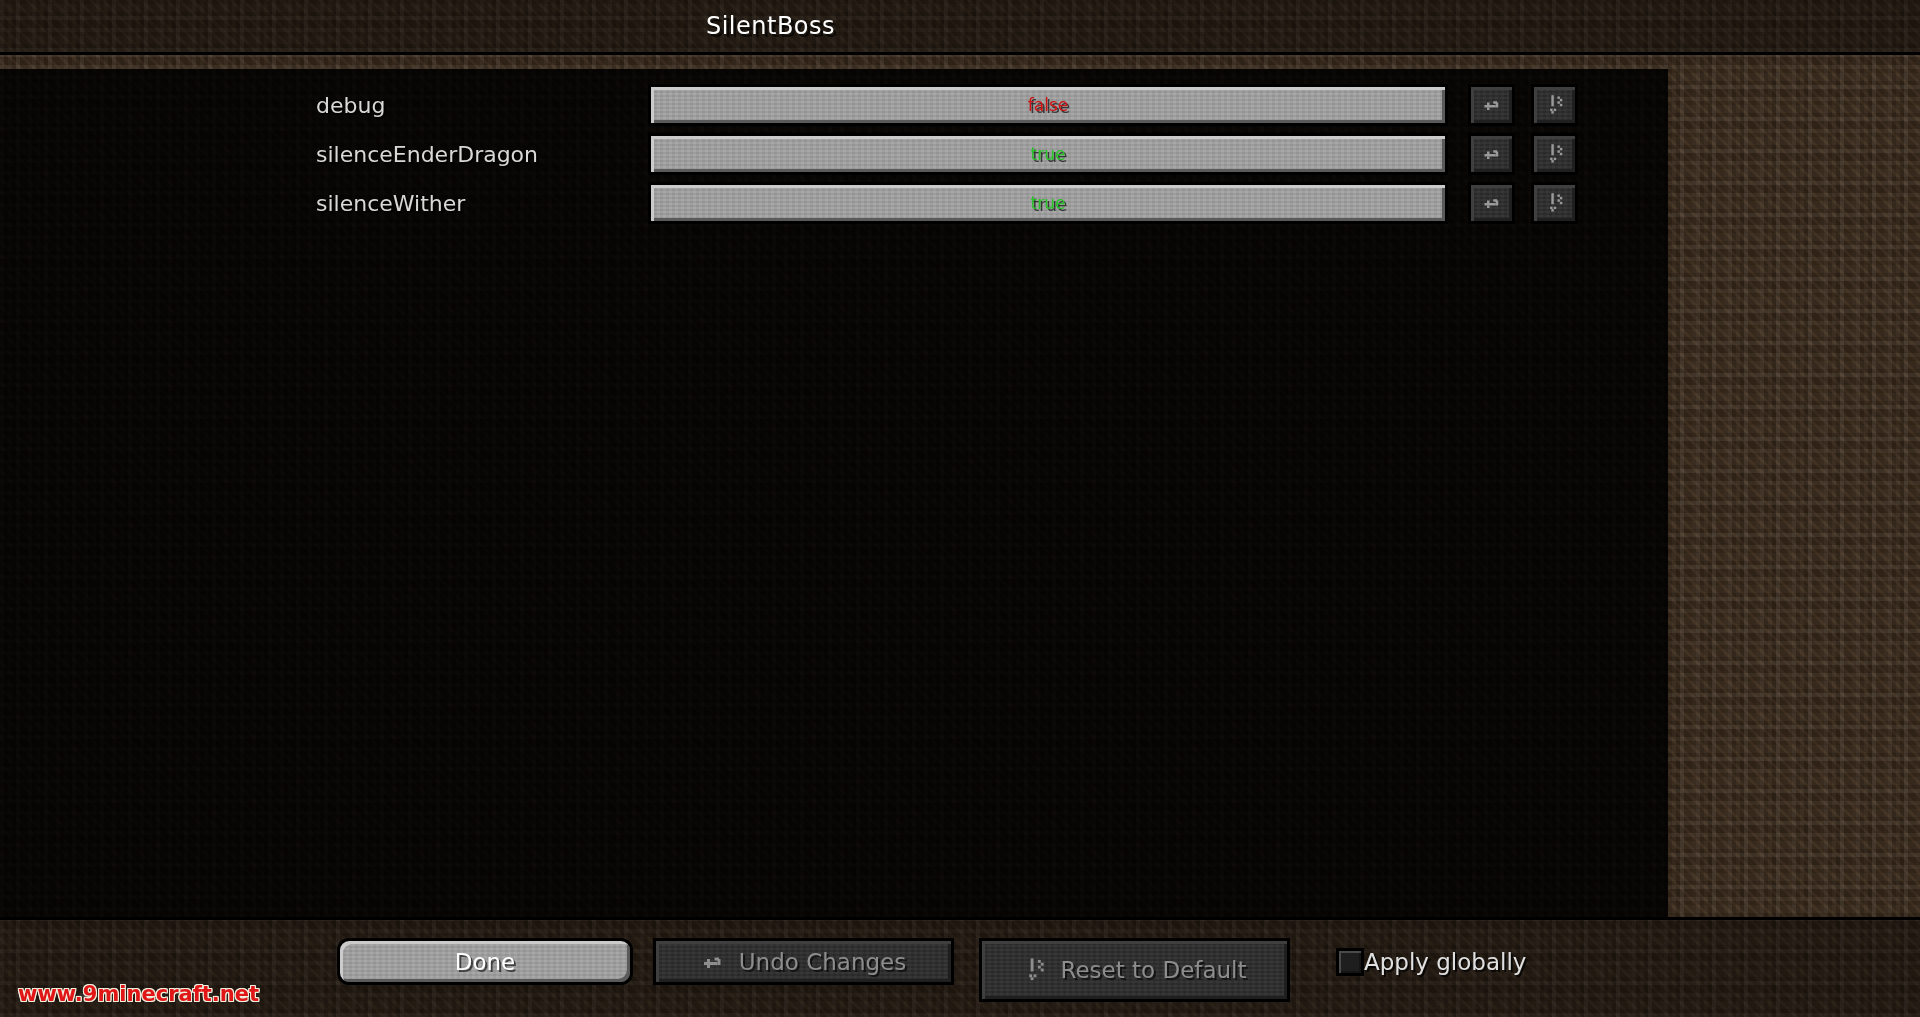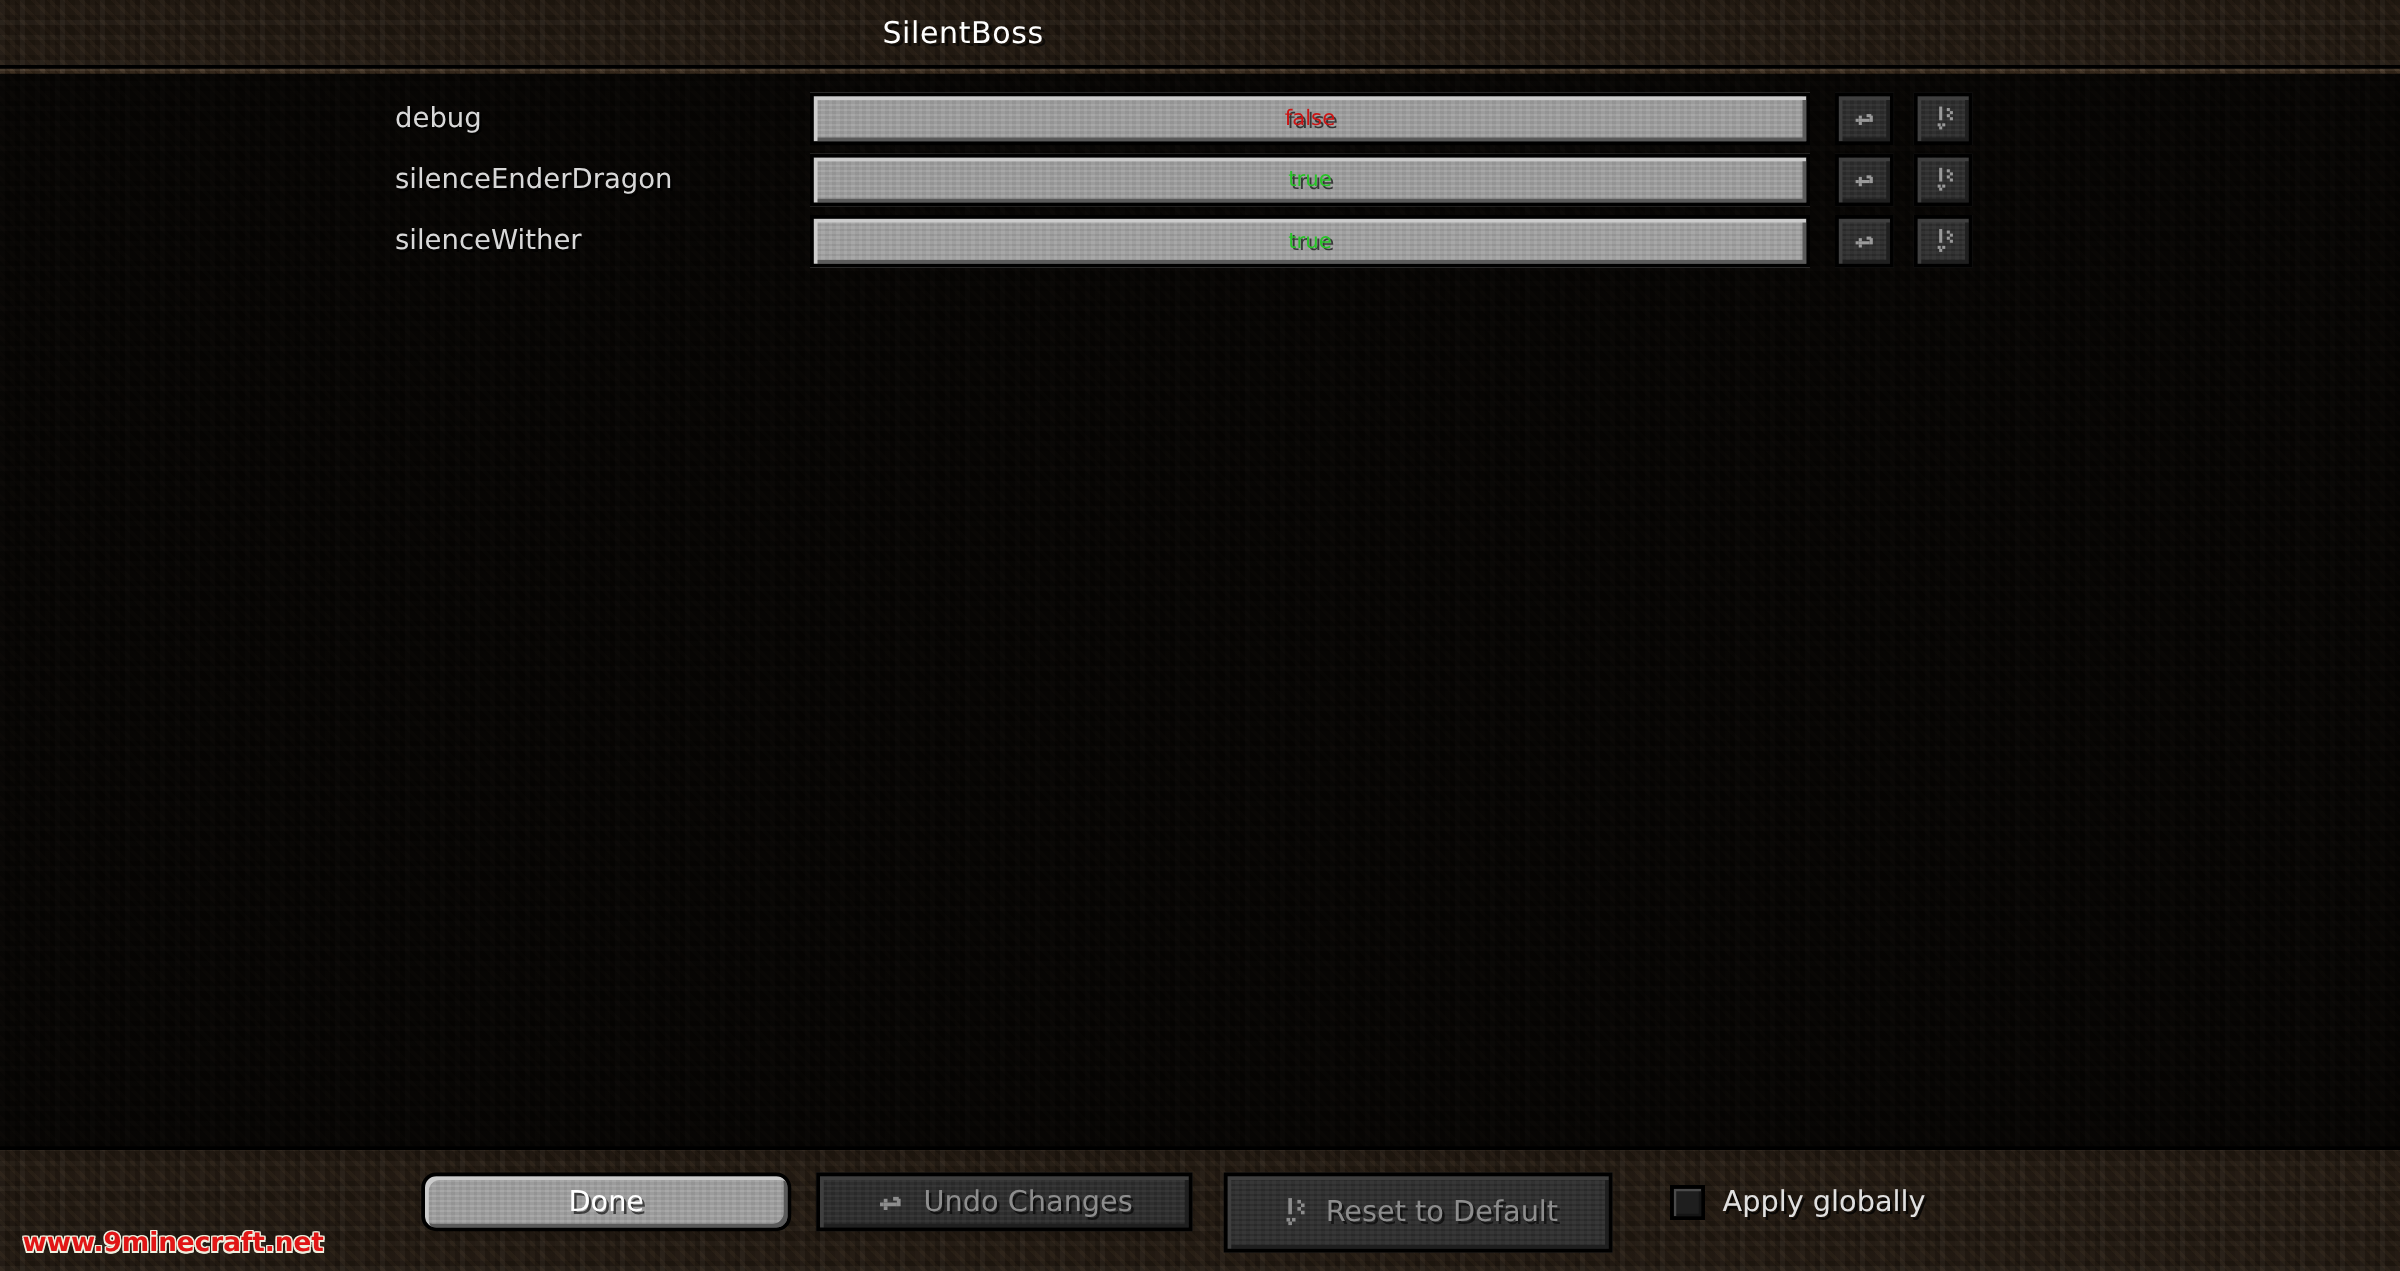--- a/index.html
+++ b/index.html
@@ -103,22 +103,22 @@
     font-size: 24px;
     letter-spacing: 0.5px;
     font-family: "DejaVu Sans", sans-serif;
     text-shadow: 3px 3px 0 rgba(0,0,0,0.65);
     z-index: 7;
   }
 
   
   #list-area {
     position: absolute;
-    left: 0; top: 59px;
-    width: 1920px;
+    left: 0; top: 69px;
+    width: 1668px;
     height: 862px;
     overflow: hidden;
   }
   #list-shade {
     position: absolute;
     left: 0; top: 0;
     width: 100%; height: 100%;
     background: rgba(0,0,0,0.72);
   }
   #rows {
@@ -278,21 +278,20 @@
     flex: 0 0 auto;
   }
 
   #apply-globally-group {
     position: absolute;
     left: 1336px;
     top: 22px;
     height: 40px;
     display: flex;
     align-items: center;
-    gap: 14px;
     cursor: pointer;
     user-select: none;
   }
   #apply-globally-checkbox {
     width: 28px;
     height: 28px;
     box-sizing: border-box;
     border: 3px solid #000;
     background: #1e1e1e;
     box-shadow:

